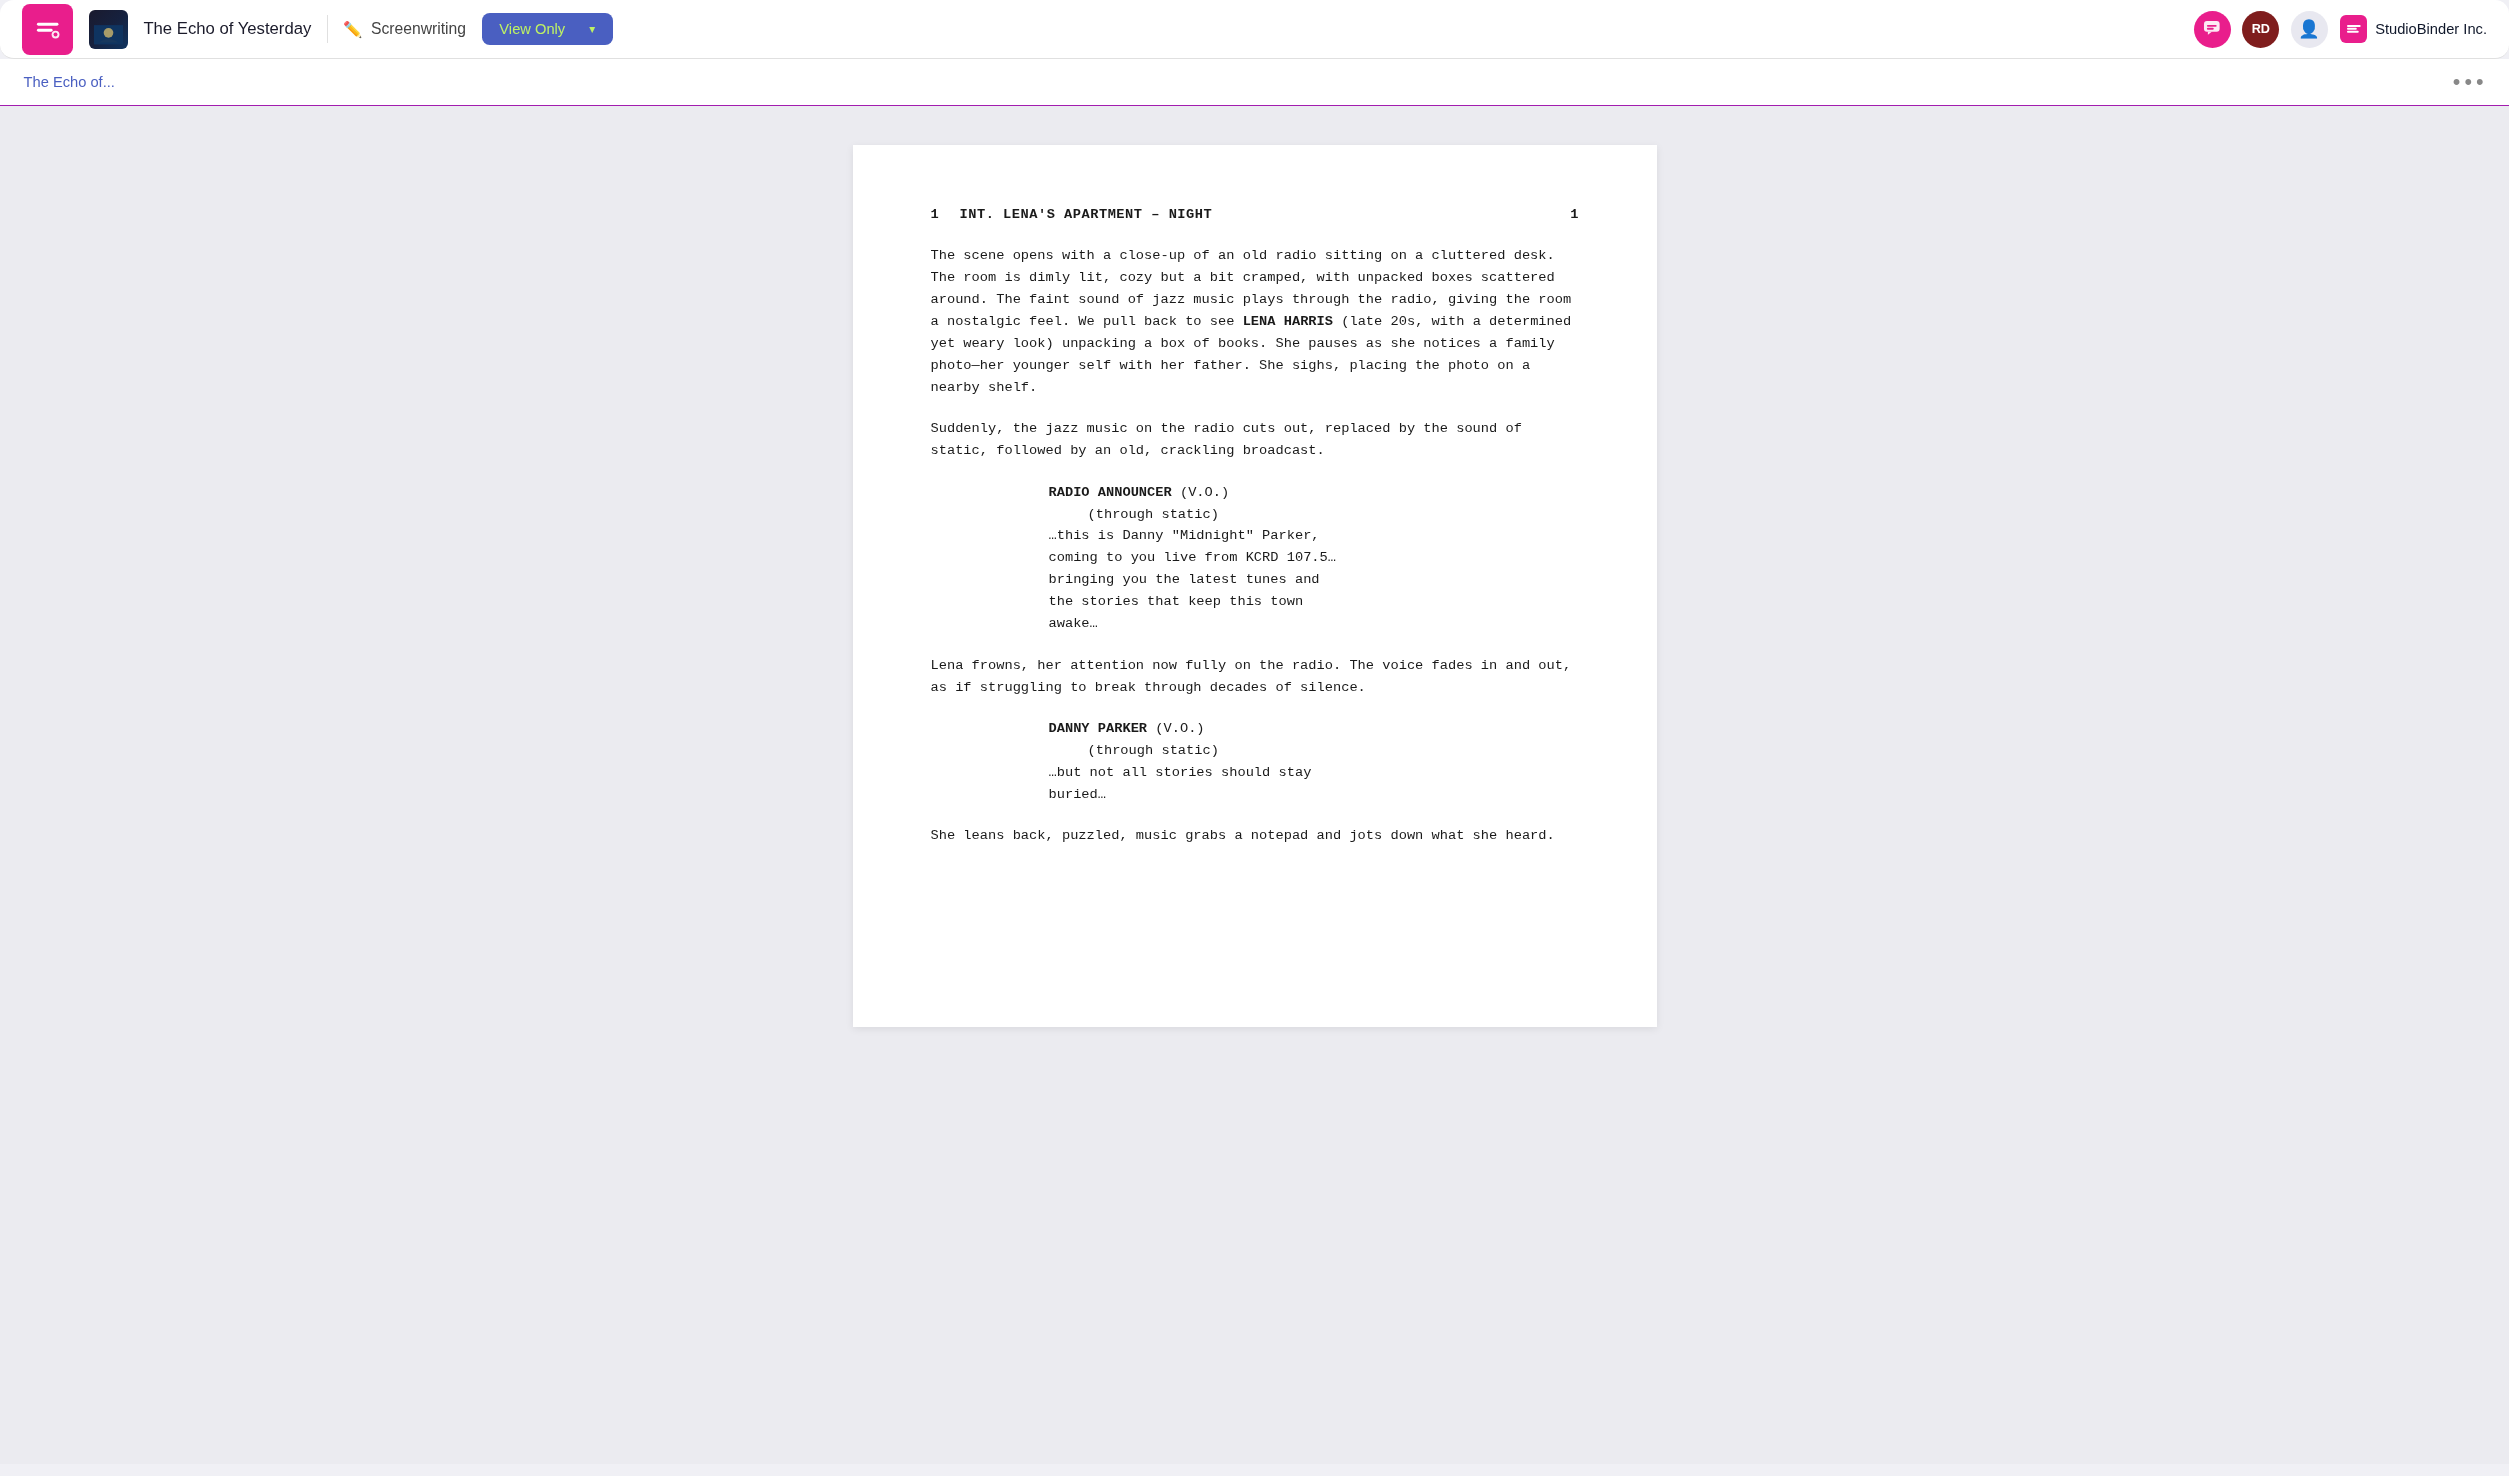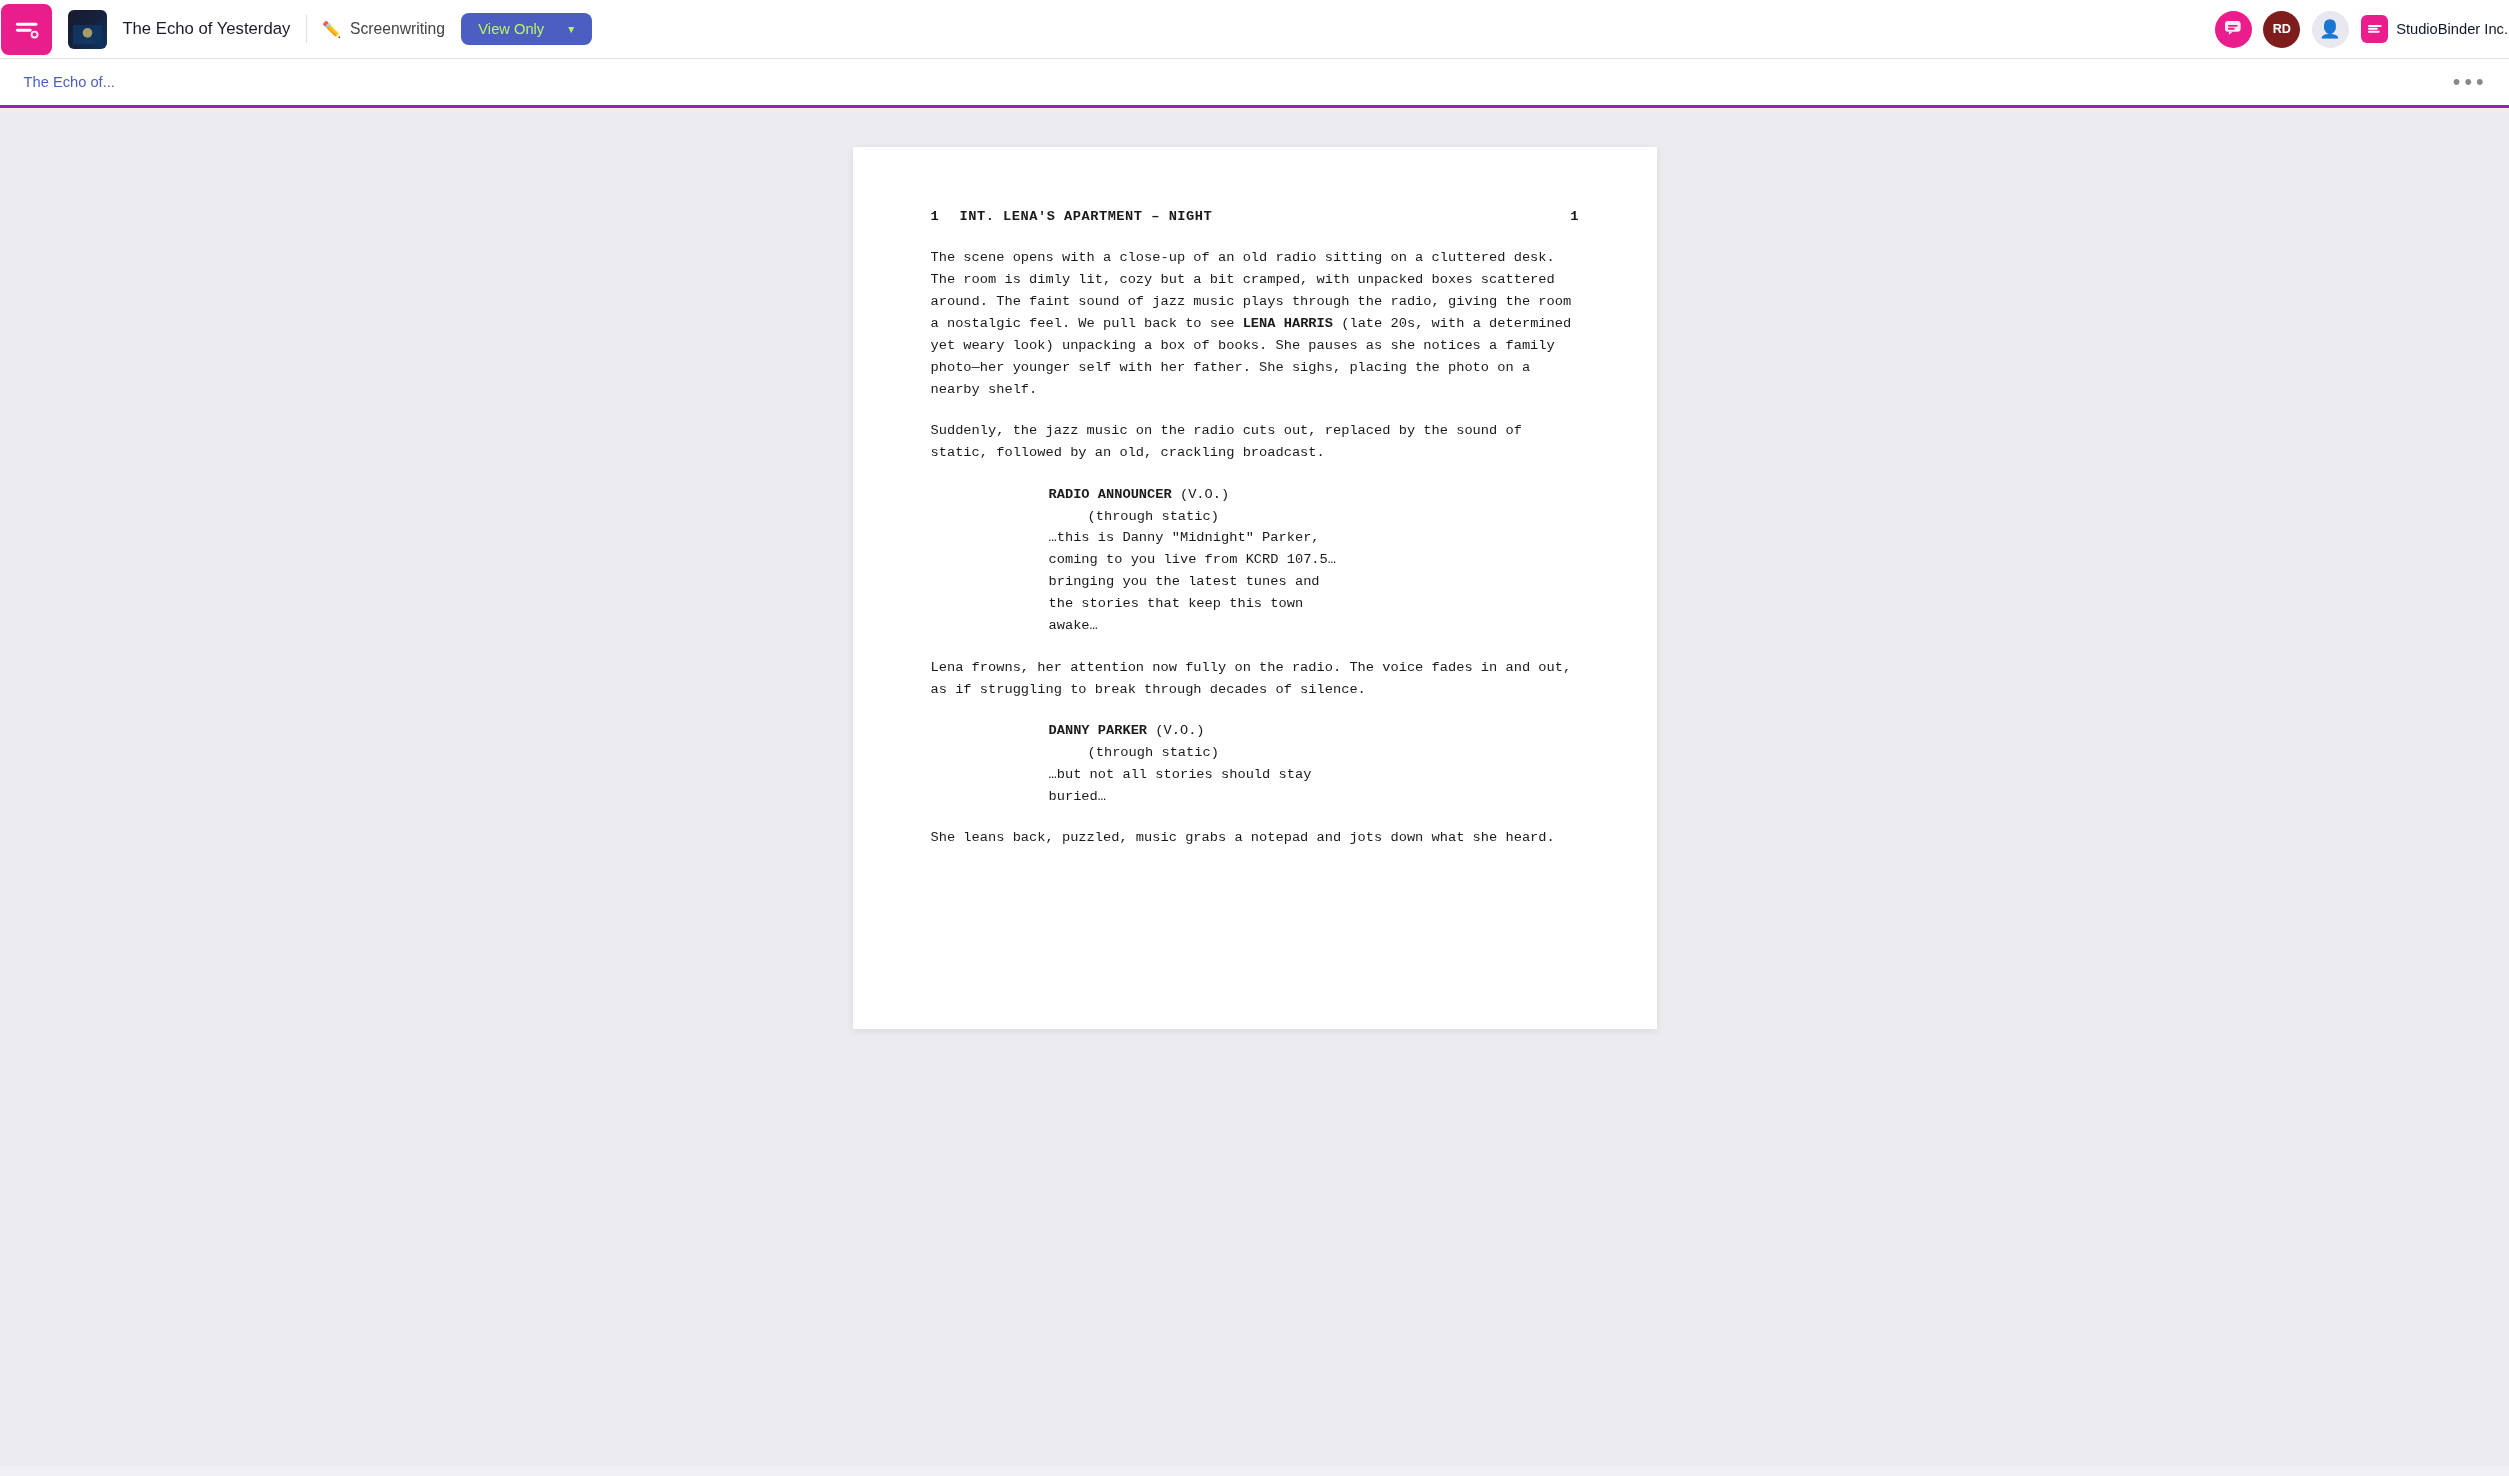--- a/index.html
+++ b/index.html
@@ -4,23 +4,24 @@
   <style>
     * { margin: 0; padding: 0; box-sizing: border-box; }
     body { font-family: -apple-system, BlinkMacSystemFont, 'Segoe UI', sans-serif; background: #f0f0f5; height: 100vh; overflow: hidden; }
 
     
     .top-nav {
       display: flex;
       align-items: center;
       background: #fff;
       height: 59px;
-      padding: 0 1px;
+      padding: 0 22px;
       border-bottom: 1px solid #e0e0e0;
       gap: 15.7px;
+      border-radius: 14px;
     }
     .nav-logo-btn {
       background: #e91e8c;
       border-radius: 7.8px;
       width: 51px;
       height: 51px;
       display: flex;
       align-items: center;
       justify-content: center;
       flex-shrink: 0;
@@ -141,21 +142,21 @@
       background: #e91e8c;
       border-radius: 5.9px;
       display: flex;
       align-items: center;
       justify-content: center;
     }
 
     
     .sub-nav {
       background: #fff;
-      border-bottom: 3px solid #a21caf;
+      border-bottom: 1px solid #a21caf;
       padding: 9.8px 23.5px;
       display: flex;
       align-items: center;
       justify-content: space-between;
     }
     .sub-nav-title {
       font-size: 14.7px;
       color: #4a5fc1;
       font-weight: 500;
       cursor: pointer;

